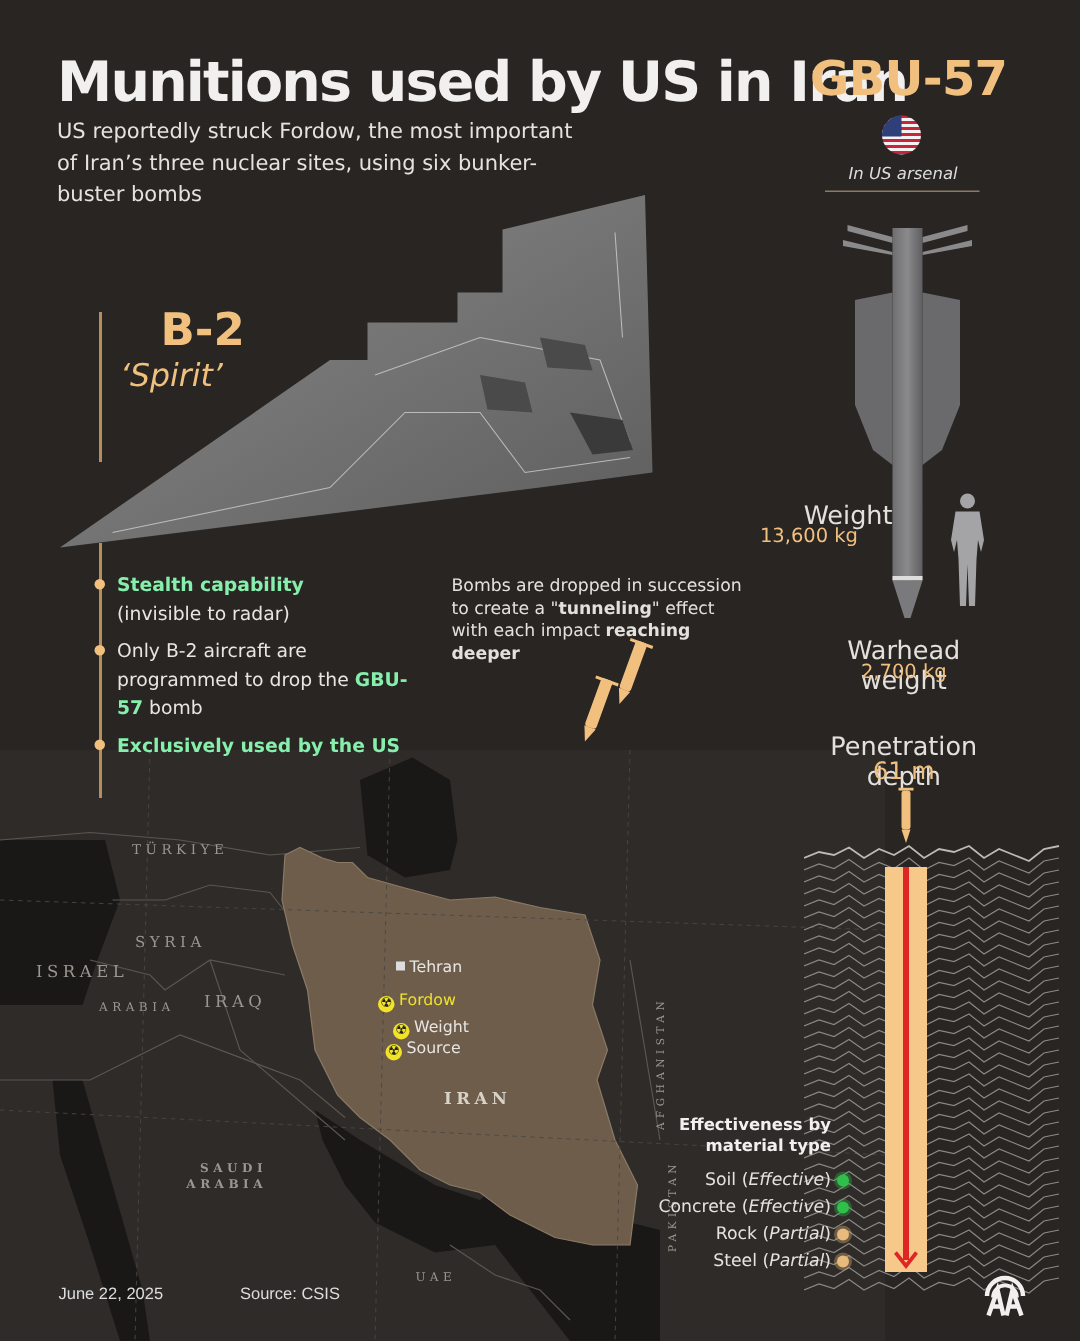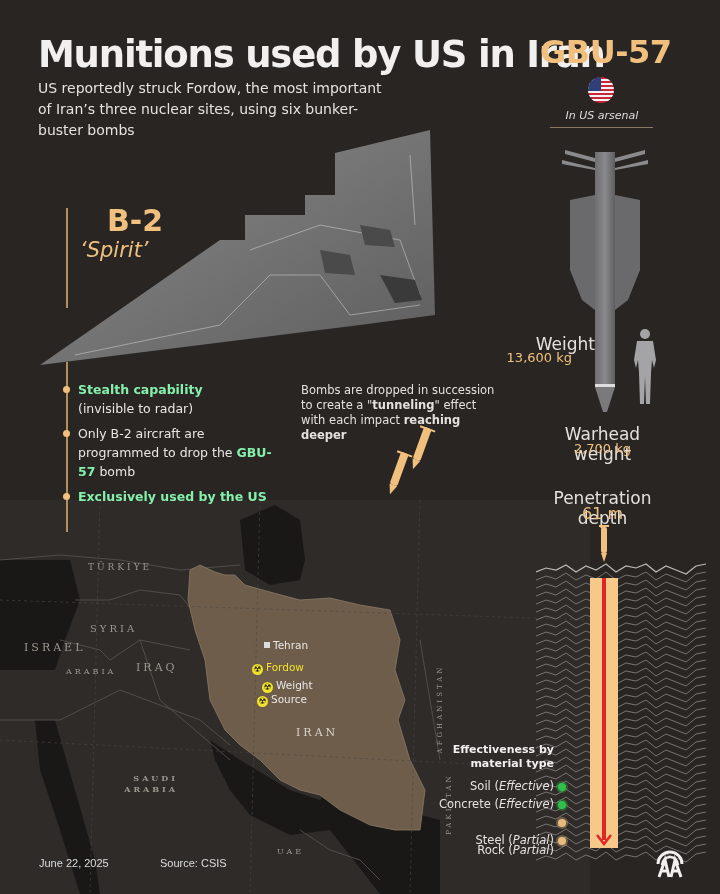--- a/index.html
+++ b/index.html
@@ -102,21 +102,21 @@
     <path d="M260,500 L250,894"></path>
     <path d="M420,500 L410,894"></path>
   </g>
 </svg>
 
 <div class="map-label abs" style="left:88px;top:562px;">TÜRKIYE</div>
 <div class="map-label abs" style="left:90px;top:623px;font-size:10px;text-align:right;">SYRIA</div>
 <div class="map-label abs" style="left:24px;top:641px;font-size:11px;">ISRAEL</div>
 <div class="map-label abs" style="left:66px;top:667px;font-size:8px;">ARABIA</div>
 <div class="map-label abs" style="left:136px;top:661px;font-size:11px;">IRAQ</div>
-<div class="map-label abs" style="left:296px;top:726px;font-size:11px;font-weight:normal;color:#d8d2c8;">IRAN</div>
+<div class="map-label abs" style="left:296px;top:726px;font-size:11px;font-weight:bold;color:#d8d2c8;">IRAN</div>
 <div class="map-label abs" style="left:118px;top:773px;width:60px;text-align:right;line-height:11px;font-size:8px;font-weight:bold;">SAUDI ARABIA</div>
 <div class="map-label abs" style="left:277px;top:847px;font-size:8px;">UAE</div>
 <div class="map-label abs" style="left:396px;top:705px;font-size:7px;transform:rotate(-90deg);">AFGHANISTAN</div>
 <div class="map-label abs" style="left:418px;top:800px;font-size:7px;transform:rotate(-90deg);">PAKISTAN</div>
 
 <div class="city abs" style="left:264px;top:639px;">
   <span style="display:inline-block;width:6px;height:6px;background:#ddd;margin-right:3px;vertical-align:1px;"></span><span>Tehran</span>
 </div>
 <div class="city abs fordow" style="left:252px;top:661px;">
   <span class="nuke">☢</span><span>Fordow</span>
@@ -278,21 +278,21 @@
 <div class="eff-item" style="top:779px;">
   <span>Soil</span> (<i>Effective</i>)
 </div>
 <div class="abs eff-dot green" style="top:783px;"></div>
 
 <div class="eff-item" style="top:797px;">
   <span>Concrete</span> (<i>Effective</i>)
 </div>
 <div class="abs eff-dot green" style="top:801px;"></div>
 
-<div class="eff-item" style="top:815px;margin-top:28px;">
+<div class="eff-item" style="top:815px;">
   <span>Rock</span> (<i>Partial</i>)
 </div>
 <div class="abs eff-dot amber" style="top:819px;"></div>
 
 <div class="eff-item" style="top:833px;">
   <span>Steel</span> (<i>Partial</i>)
 </div>
 <div class="abs eff-dot amber" style="top:837px;"></div>
 
 <div class="abs footer-date">June 22, 2025</div>

